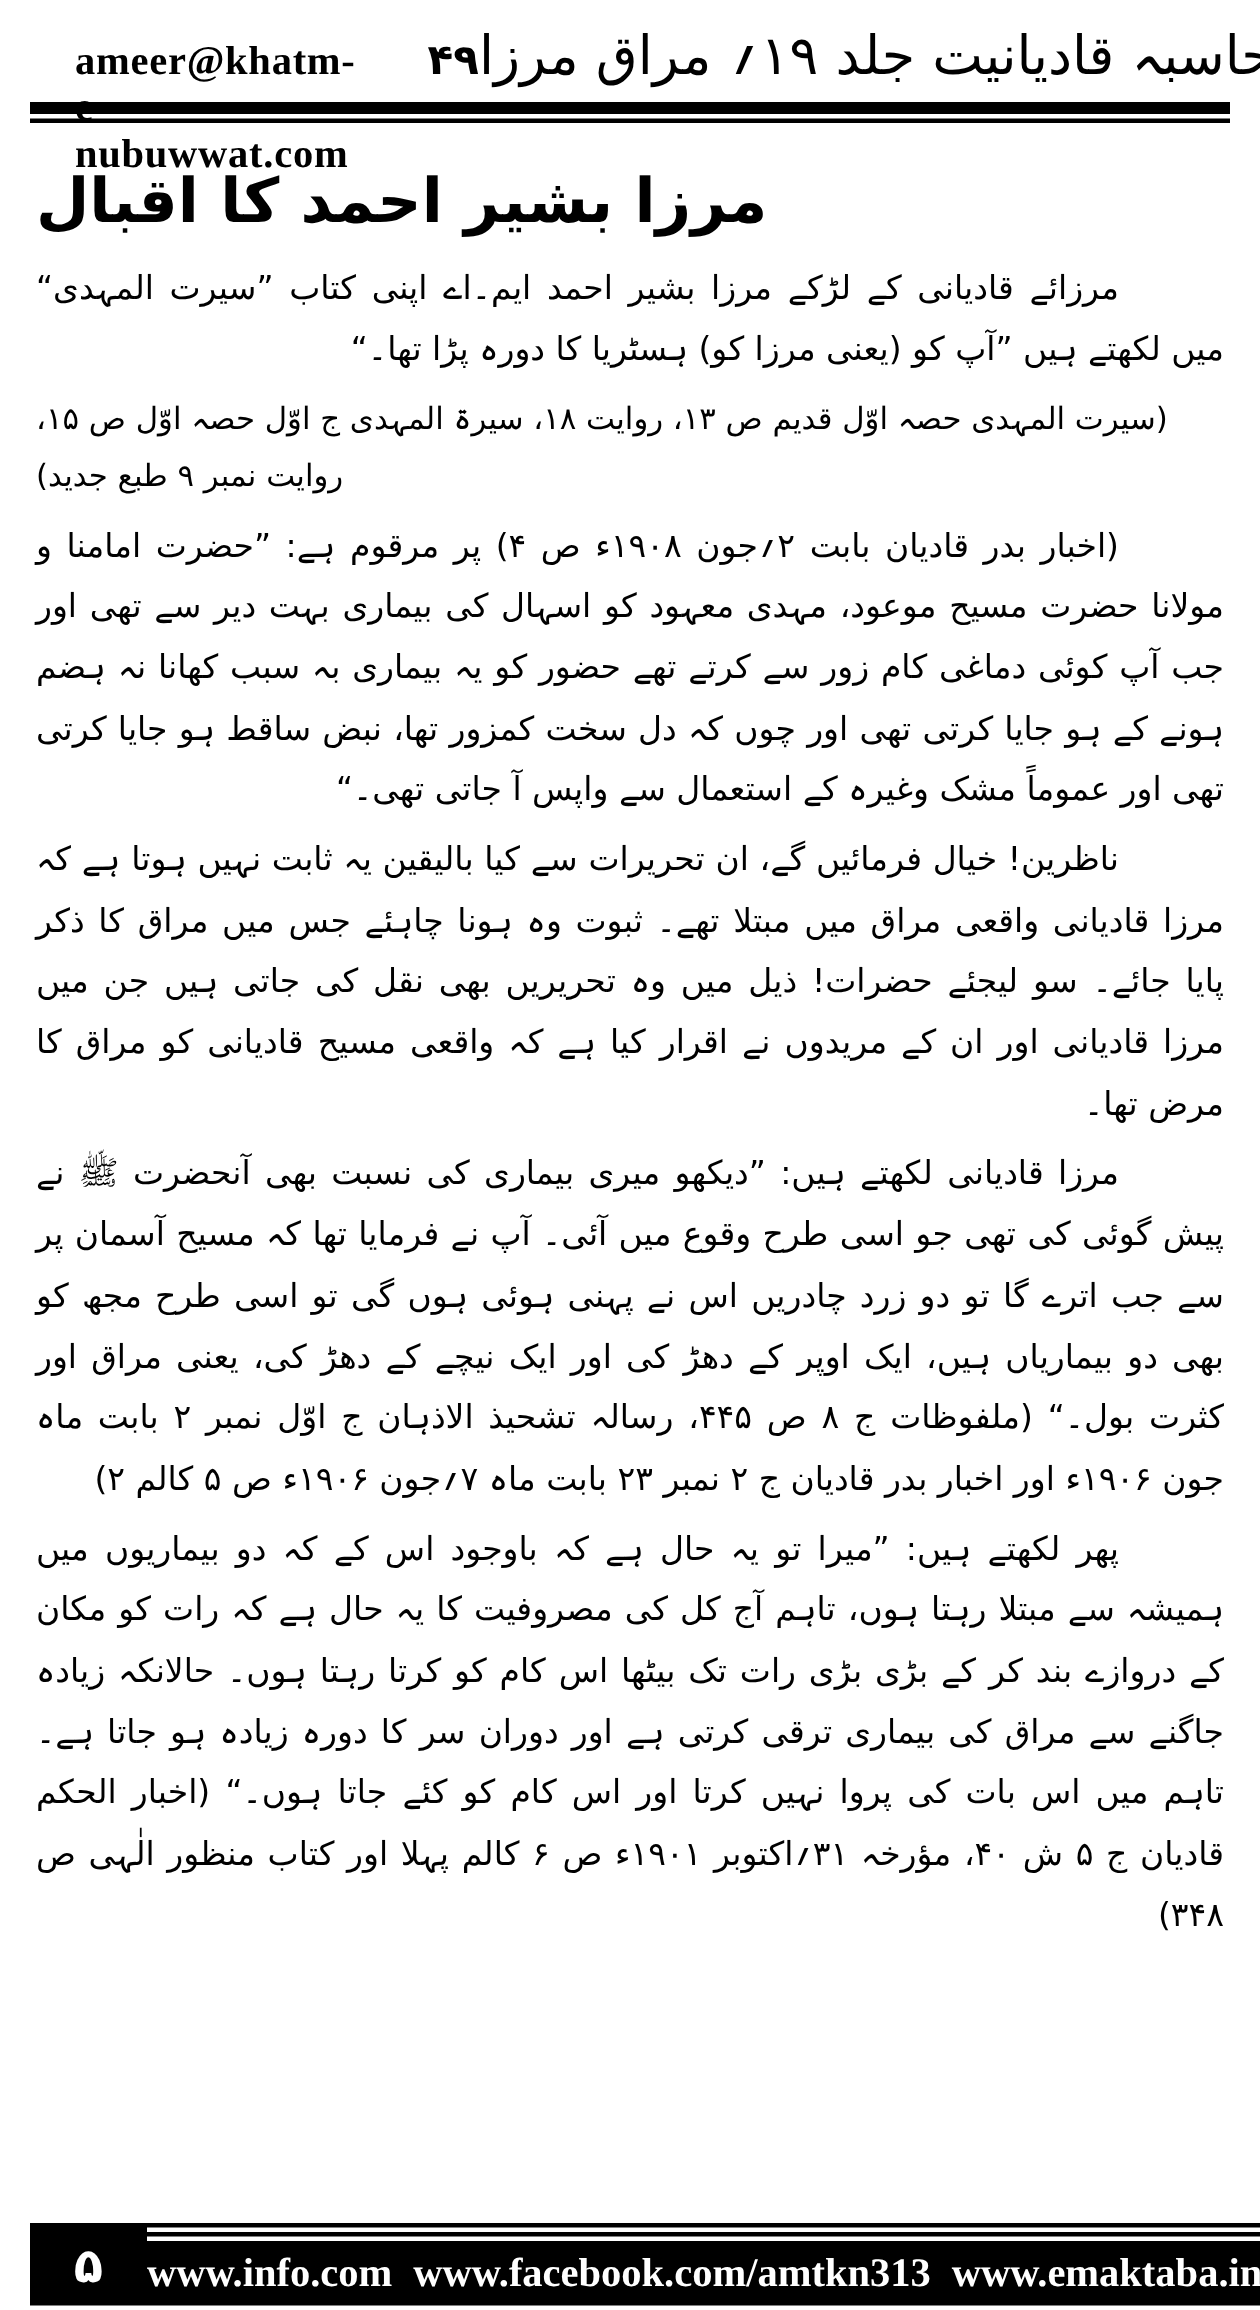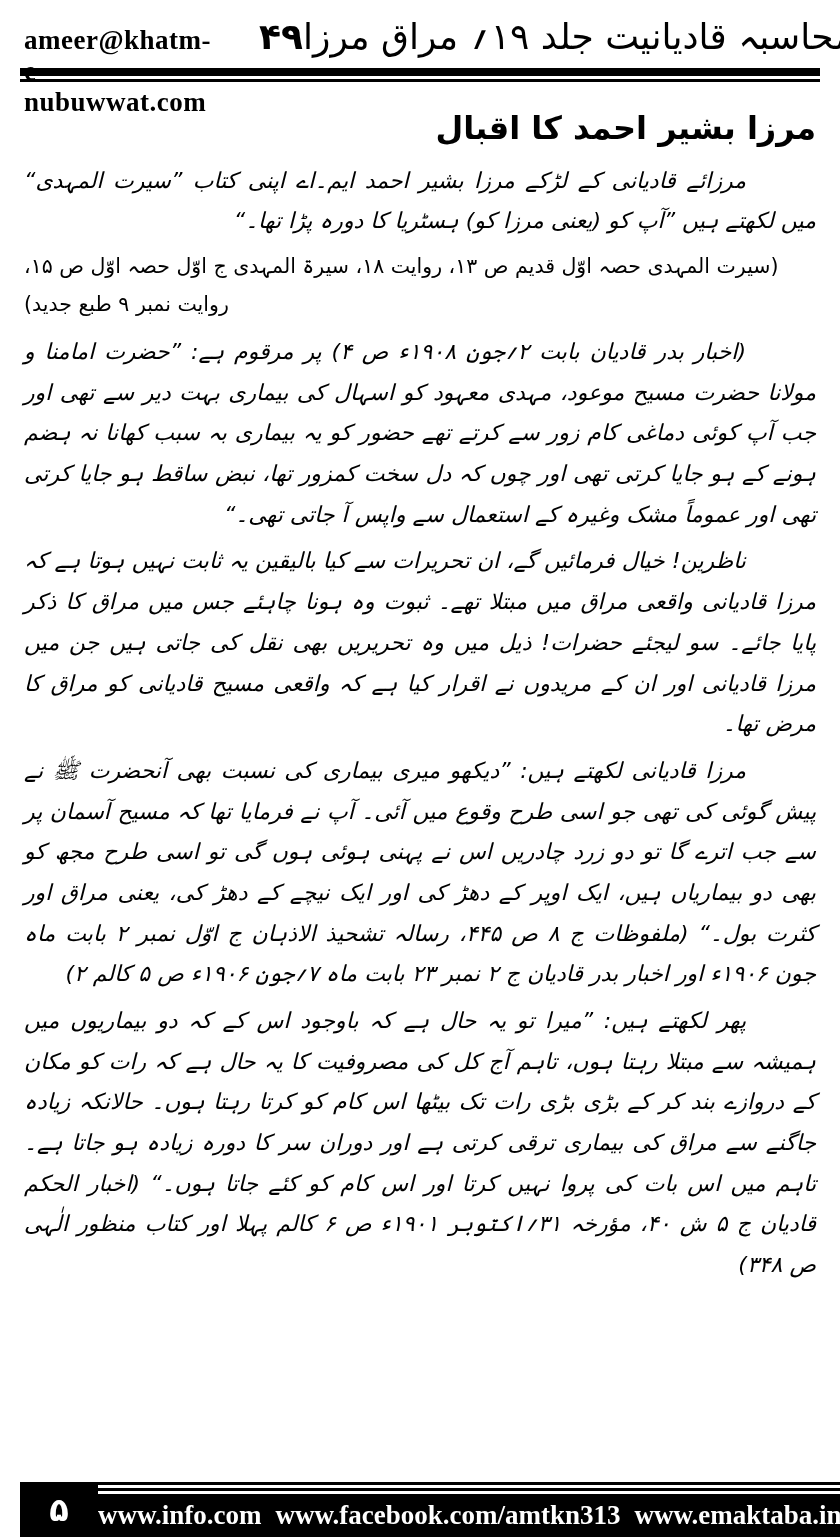--- a/index.html
+++ b/index.html
@@ -11,30 +11,31 @@
     font-family: "DejaVu Sans", sans-serif;
     color: #000;
   }
   
   .header {
     display: flex;
     align-items: baseline;
     direction: ltr;
     padding: 16px 22px 0 24px;
     height: 48px;
+    margin-left: 26px;
   }
   .email {
     font-family: "Liberation Serif", serif;
     font-weight: bold;
     font-size: 27px;
     letter-spacing: 0.5px;
   }
   .pagenum {
     font-weight: bold;
-    font-size: 36px;
+    font-size: 28px;
     margin-left: 48px;
     line-height: 1;
   }
   .booktitle {
     margin-left: auto;
     direction: rtl;
     font-weight: normal;
     font-size: 36px;
     white-space: nowrap;
   }
@@ -50,30 +51,29 @@
   }
   
   .body {
     direction: rtl;
     padding: 10px 24px 0 24px;
     font-size: 22px;
     line-height: 1.85;
     text-align: justify;
   }
   .heading {
-    font-size: 32px;
+    font-size: 41px;
     font-weight: bold;
-    text-align: right;
+    text-align: left;
     margin: 14px 0 10px 0;
     line-height: 1.4;
   }
   .para {
     margin: 0 0 6px 0;
     text-indent: 70px;
-    font-style: italic;
   }
   .refline {
     text-align: left;
     text-indent: 0;
     font-size: 20.5px;
     margin: 2px 0 8px 0;
   }
   
   .footer {
     position: absolute;

